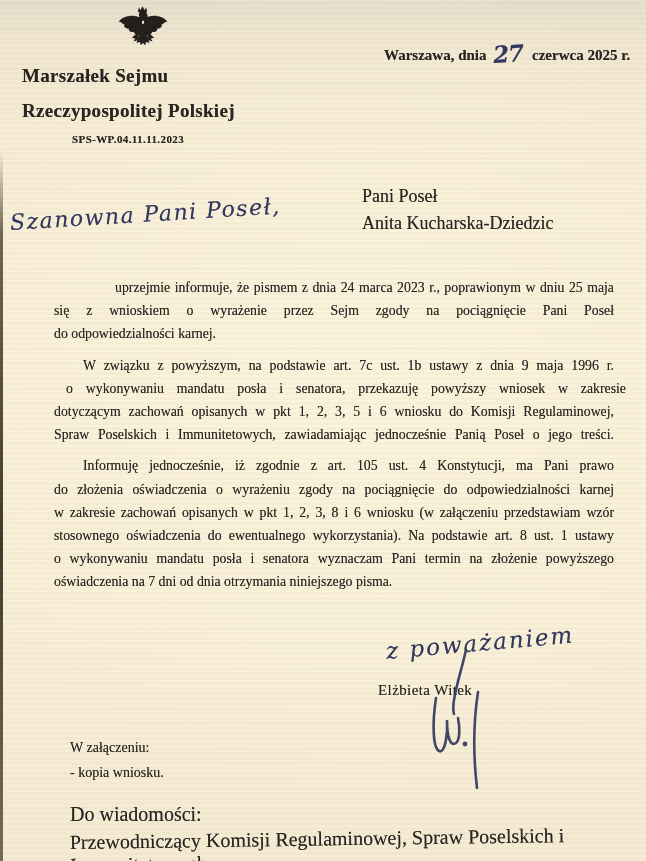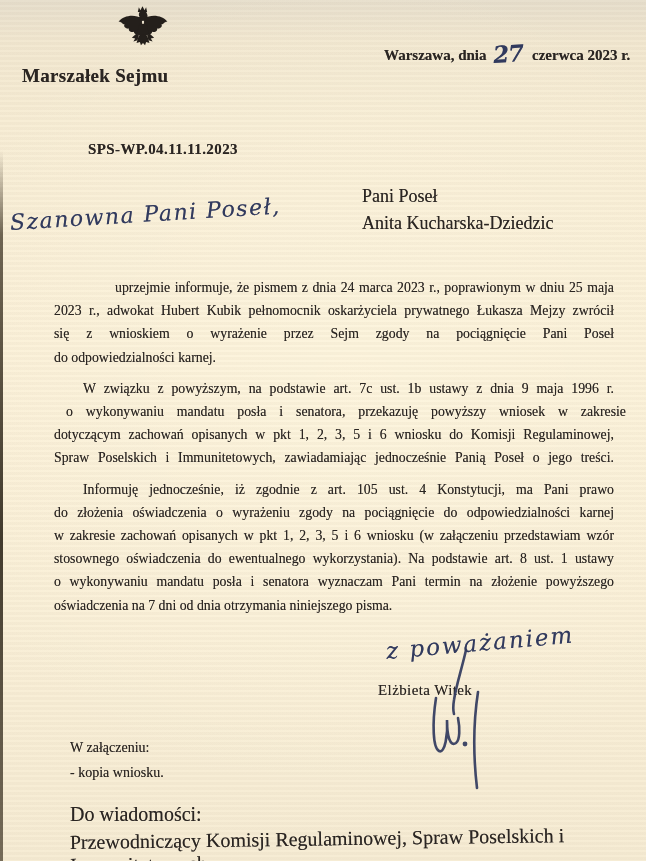--- a/index.html
+++ b/index.html
@@ -26,21 +26,21 @@
     background:linear-gradient(180deg, rgba(64,54,38,0) 0%, rgba(64,54,38,0.75) 12%, rgba(46,39,27,0.9) 55%, rgba(64,54,38,0.7) 100%);
   }
 
   .abs { position:absolute; }
   .print { text-shadow:0 0 0.6px rgba(42,37,34,0.55); }
 
   .sender-title {
     left:22px; top:58px; width:242px; text-align:left;
     font-weight:bold; font-size:19px; line-height:35px; letter-spacing:0.3px;
   }
-  .reference { left:88px; top:133px; font-weight:bold; font-size:15px; letter-spacing:0.4px;margin-top:8px; }
+  .reference { left:72px; top:133px; font-weight:bold; font-size:11px; letter-spacing:0.4px; }
 
   .dateline { left:384px; top:38px; font-size:15px; font-weight:bold; white-space:nowrap; }
   .date-day {
     display:inline-block; font-size:23px; font-weight:bold; font-style:italic;
     color:#2c3a78; transform:rotate(-4deg) translateY(2px); margin:0 5px 0 3px;
     text-shadow:none; letter-spacing:-1px;
   }
 
   .addressee { left:362px; top:183px; font-size:18px; line-height:27px; }
 
@@ -87,51 +87,51 @@
       <path d="M54 30 C68 21 89 23.5 99 36 c-6.5 -0.5 -6.5 5 -11.5 5 3 5 -3.5 9.5 -8.5 8.2 2 5.3 -5.5 8.3 -9.5 5.8 0 5 -7.5 7 -10.5 3.5 l-5 -9 z"></path>
       <path d="M45 40 h14 l4.5 20 -11.5 7 -11.5 -7 z"></path>
       <path d="M43.5 64 l8.5 -4.5 8.5 4.5 4 13 -6.5 -2.2 -2 6.4 -4 -4.4 -4 4.4 -2 -6.4 -6.5 2.2 z"></path>
       <path d="M40 58 l-9.5 9 6.5 1.2 -3.5 5.6 8 -2.4 2.5 -9.4 z"></path>
       <path d="M64 58 l9.5 9 -6.5 1.2 3.5 5.6 -8 -2.4 -2.5 -9.4 z"></path>
     </g>
   </svg>
 
   <div class="abs sender-title print">
     <div>Marszałek Sejmu</div>
+    <div>Rzeczypospolitej Polskiej</div>
   </div>
 
   <div class="abs dateline print">
     <span>Warszawa, dnia</span>
     <span class="date-day handwriting">27</span>
-    <span>czerwca 2023 r.</span>
+    <span>czerwca 2025 r.</span>
   </div>
 
   <div class="abs reference print">SPS-WP.04.11.11.2023</div>
 
   <div class="abs addressee print">
     <div>Pani Poseł</div>
     <div>Anita Kucharska-Dziedzic</div>
   </div>
 
   <div class="abs greeting handwriting">Szanowna Pani Poseł,</div>
 
   <div class="abs body-text print">
     <div class="line ind-deep"><span style="word-spacing: 1.02232px;">uprzejmie informuje, że pismem z dnia 24 marca 2023 r., poprawionym w dniu 25 maja</span></div>
-    <div class="line"><span style="word-spacing: 3.89375px;">2023 r., adwokat Hubert Kubik pełnomocnik oskarżyciela prywatnego Łukasza Mejzy zwrócił</span></div>
     <div class="line"><span style="word-spacing: 13.3963px;">się z wnioskiem o wyrażenie przez Sejm zgody na pociągnięcie Pani Poseł</span></div>
     <div class="line"><span>do odpowiedzialności karnej.</span></div>
 
     <div class="line ind"><span style="word-spacing: 4.41895px;">W związku z powyższym, na podstawie art. 7c ust. 1b ustawy z dnia 9 maja 1996 r.</span></div>
     <div class="line"><span style="word-spacing: 9.45px; margin-left: 12px;">o wykonywaniu mandatu posła i senatora, przekazuję powyższy wniosek w zakresie</span></div>
     <div class="line"><span style="word-spacing: 4.41853px;">dotyczącym zachowań opisanych w pkt 1, 2, 3, 5 i 6 wniosku do Komisji Regulaminowej,</span></div>
     <div class="line"><span style="word-spacing: 5.19531px;">Spraw Poselskich i Immunitetowych, zawiadamiając jednocześnie Panią Poseł o jego treści.</span></div>
 
     <div class="line ind"><span style="word-spacing: 7.59505px;">Informuję jednocześnie, iż zgodnie z art. 105 ust. 4 Konstytucji, ma Pani prawo</span></div>
     <div class="line"><span style="word-spacing: 5.89062px;">do złożenia oświadczenia o wyrażeniu zgody na pociągnięcie do odpowiedzialności karnej</span></div>
-    <div class="line"><span style="word-spacing: 2.41016px;">w zakresie zachowań opisanych w pkt 1, 2, 3, 5 i 6 wniosku (w załączeniu przedstawiam wzór</span></div>
+    <div class="line"><span style="word-spacing: 2.41016px;">w zakresie zachowań opisanych w pkt 1, 2, 3, 8 i 6 wniosku (w załączeniu przedstawiam wzór</span></div>
     <div class="line"><span style="word-spacing: 3.74574px;">stosownego oświadczenia do ewentualnego wykorzystania). Na podstawie art. 8 ust. 1 ustawy</span></div>
     <div class="line"><span style="word-spacing: 5.24716px;">o wykonywaniu mandatu posła i senatora wyznaczam Pani termin na złożenie powyższego</span></div>
     <div class="line"><span>oświadczenia na 7 dni od dnia otrzymania niniejszego pisma.</span></div>
   </div>
 
   <div class="abs valediction handwriting">z poważaniem</div>
 
   <div class="abs signer print">Elżbieta Witek</div>
 
   <svg class="abs signature-svg" width="80" height="148" viewBox="0 0 80 148">

